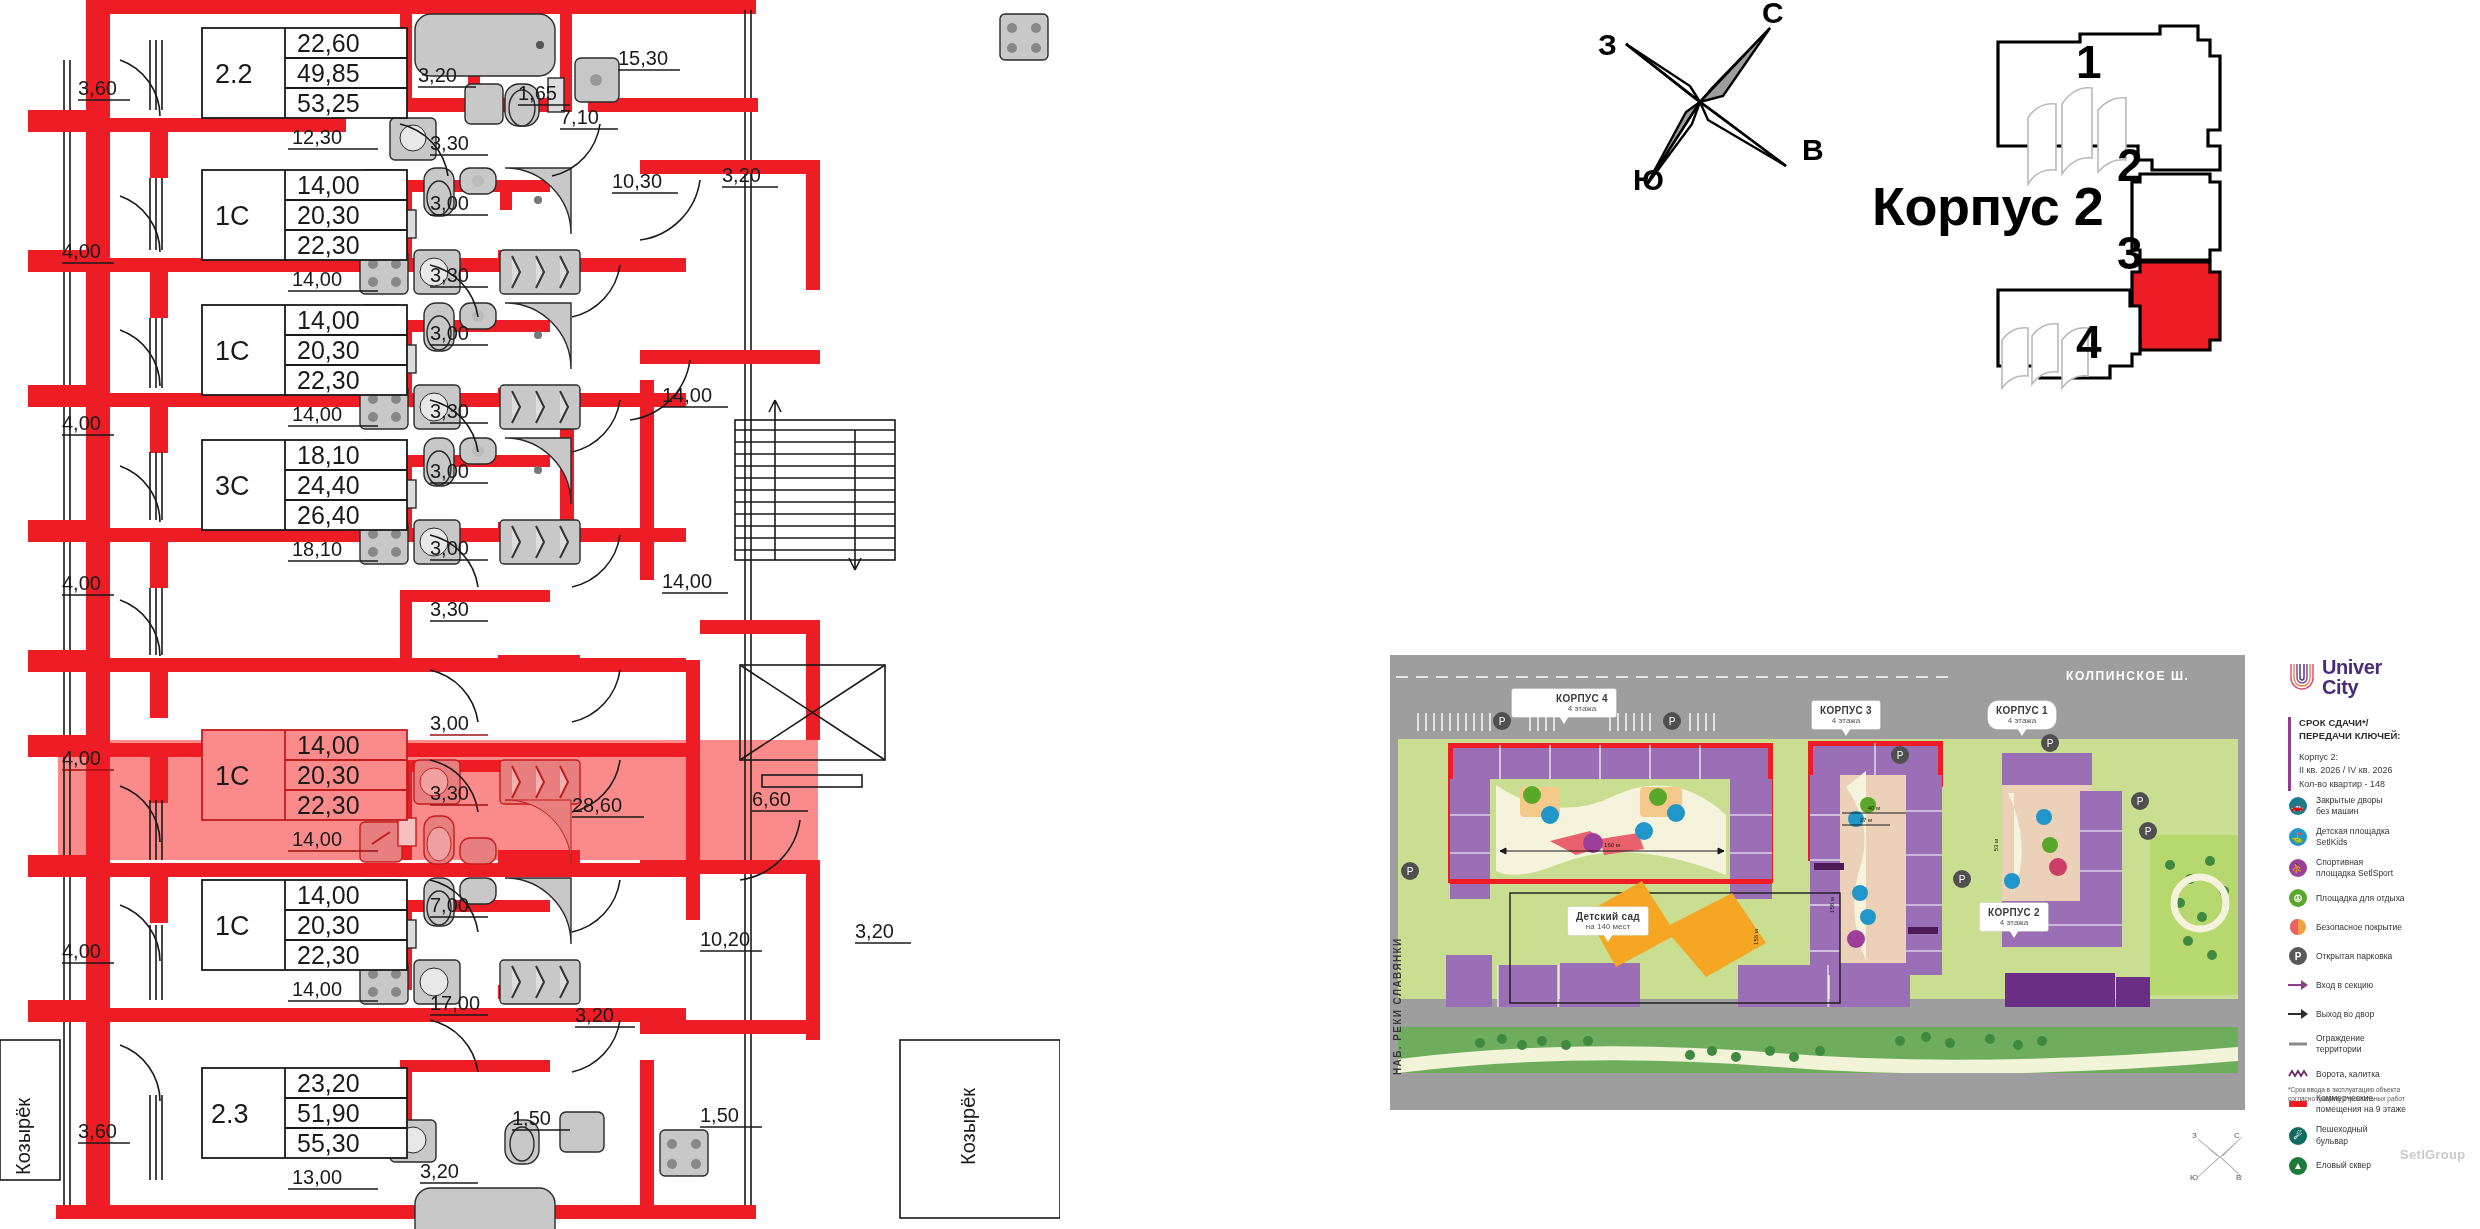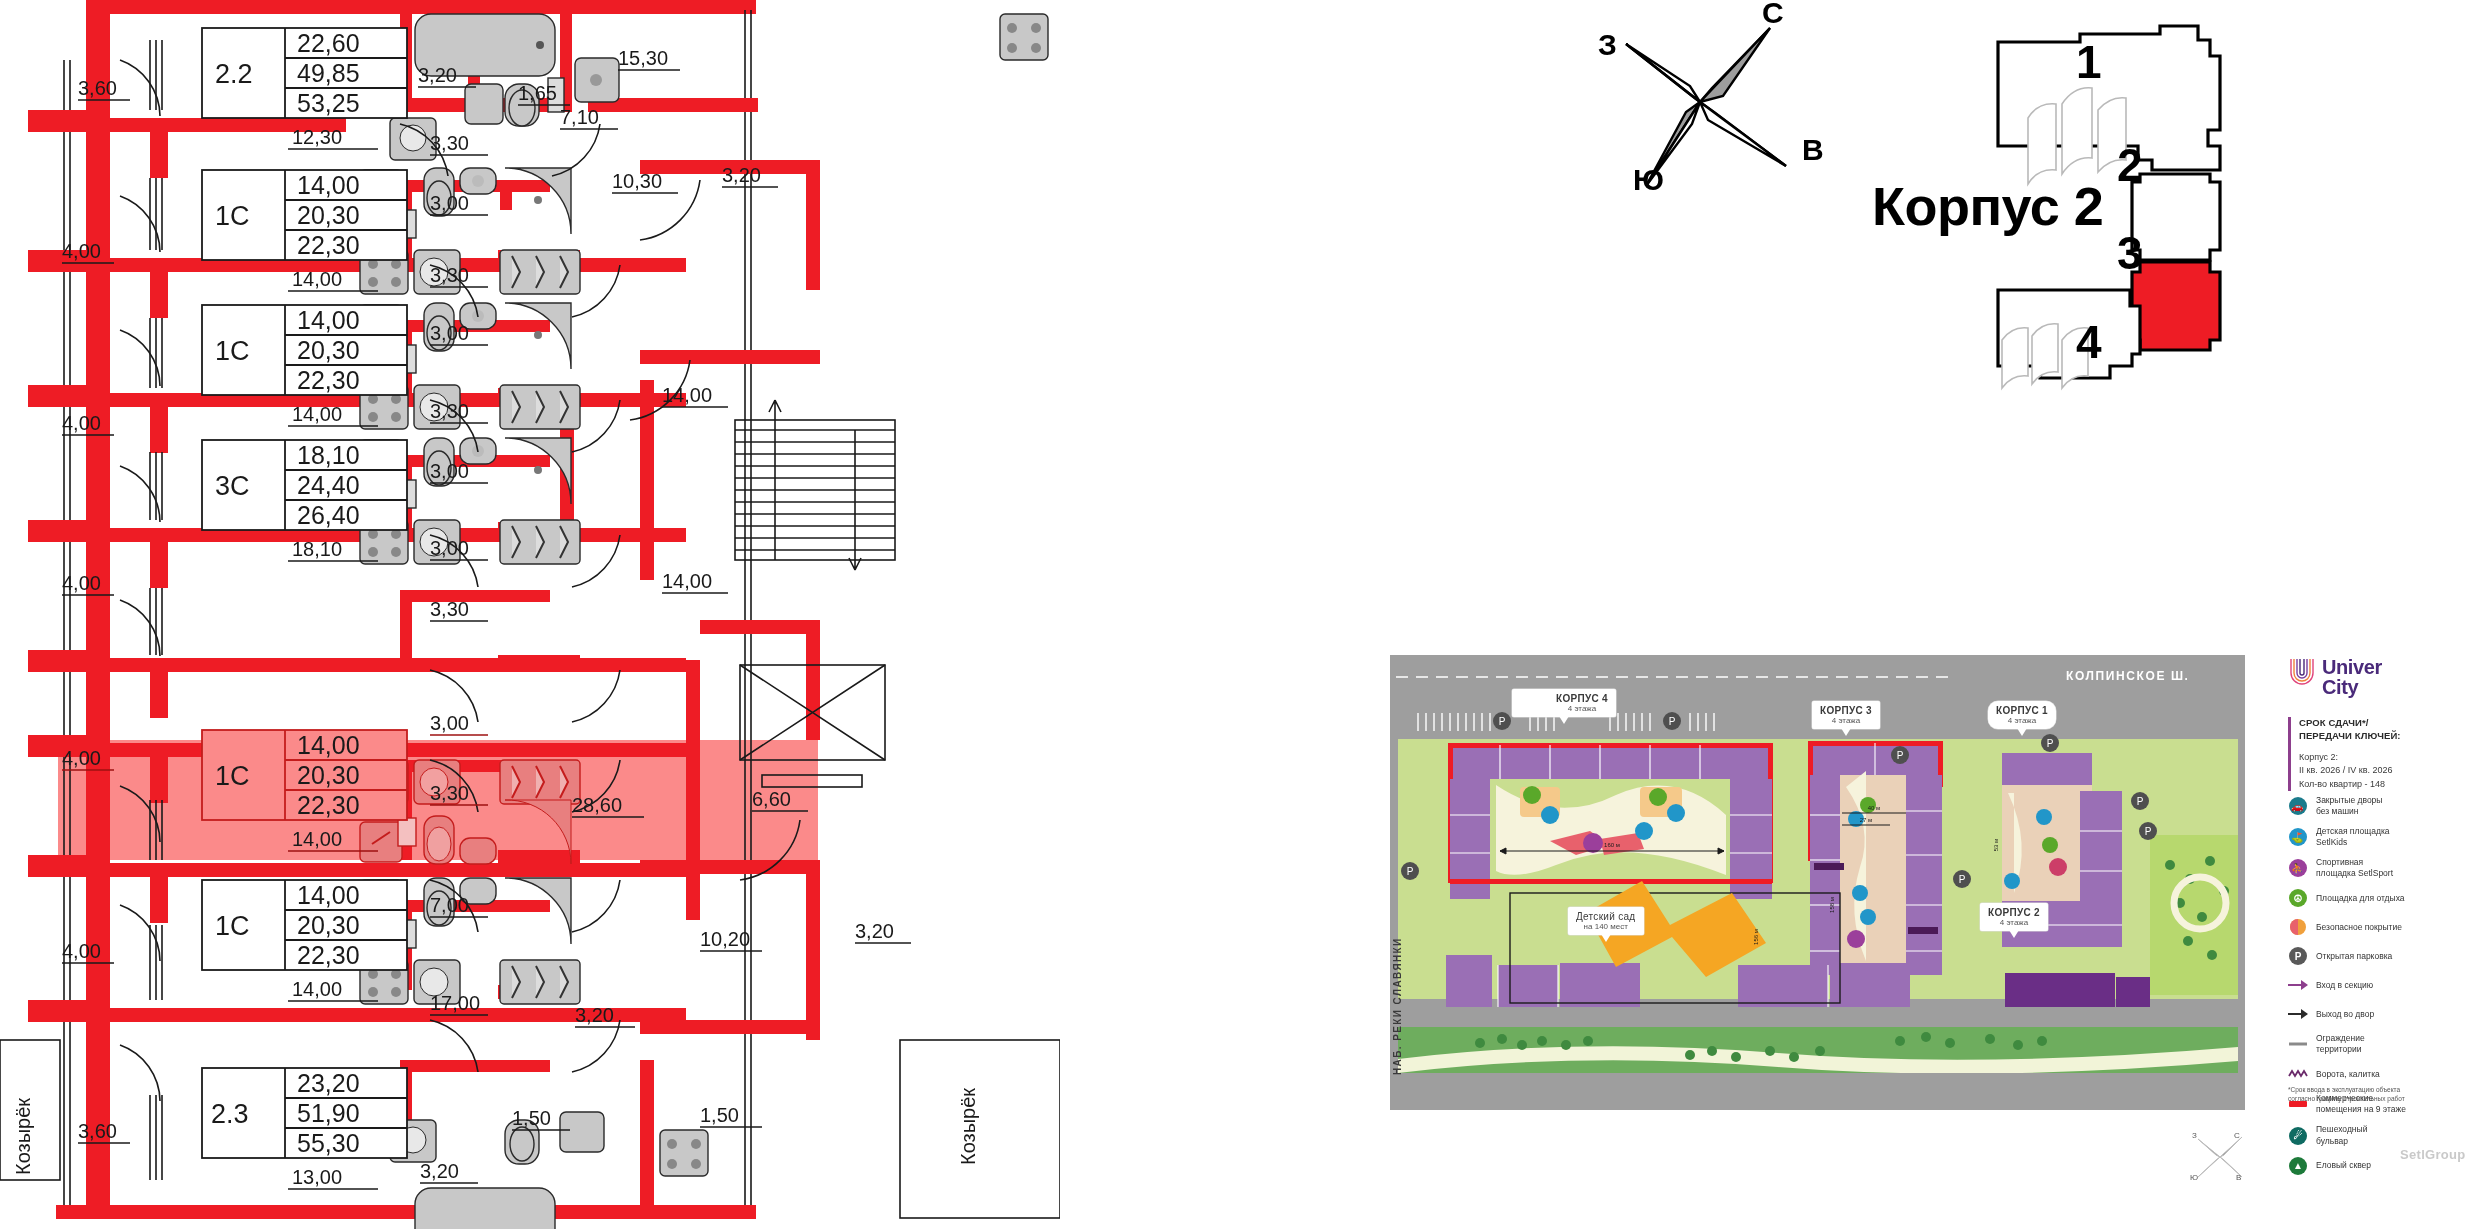--- a/index.html
+++ b/index.html
@@ -67,21 +67,21 @@
   .callout .c-title { font-size:10px; font-weight:700; color:#3a3a3a; letter-spacing:.3px; white-space:nowrap;}
   .callout .c-sub   { font-size:8px; color:#555; white-space:nowrap;}
   .callout:after{
     content:""; position:absolute; left:50%; margin-left:-5px; bottom:-7px;
     border-left:5px solid transparent; border-right:5px solid transparent;
     border-top:8px solid #fff;
   }
 
   
   #legend { position:absolute; left:880px; top:0px; width:210px; height:574px; background:#fff; }
-  #brand { position:absolute; left:18px; top:2px; display:flex; gap:6px;}
+  #brand { position:absolute; left:18px; top:2px; display:flex; align-items:center; gap:6px;}
   #brand-text { line-height:1.0; }
   #brand-text .b1,#brand-text .b2 {
     font-size:20px; font-weight:700; color:#4a2a7a; letter-spacing:-0.4px;
     font-family:"Liberation Sans", sans-serif; display:block;
   }
   #delivery { position:absolute; left:18px; top:62px; padding-left:8px; border-left:3px solid #8d3f8d; }
   #delivery .d-head { font-size:9.5px; font-weight:700; color:#2b2b2b; line-height:1.35; letter-spacing:.1px;}
   #delivery .d-body { font-size:9px; color:#3a3a3a; line-height:1.5; margin-top:8px; }
 
   .leg-list { position:absolute; left:18px; top:140px; width:190px; }
@@ -856,21 +856,21 @@
     </div>
     <div class="callout" style="left:598px; top:46px;border-radius:10px;">
       <div class="c-title">КОРПУС 1</div>
       <div class="c-sub">4 этажа</div>
     </div>
     <div class="callout" style="left:590px; top:248px;">
       <div class="c-title">КОРПУС 2</div>
       <div class="c-sub">4 этажа</div>
     </div>
     <div class="callout" style="left:178px; top:252px;">
-      <div class="c-title" style="font-weight:400;">Детский сад</div>
+      <div class="c-title" style="font-weight:700;">Детский сад</div>
       <div class="c-sub">на 140 мест</div>
     </div>
 
     <div id="mini-compass">
       <svg width="60" height="48" viewBox="0 0 60 48" xmlns="http://www.w3.org/2000/svg">
         <g stroke="#bdbdbd" stroke-width="1">
           <polygon points="30,24 52,4 34,22" fill="#8a8a8a"></polygon>
           <polygon points="30,24 8,6 26,22" fill="#6f6f6f"></polygon>
           <polygon points="30,24 52,44 34,27" fill="#6f6f6f"></polygon>
           <polygon points="30,24 8,44 26,27" fill="#8a8a8a"></polygon>

